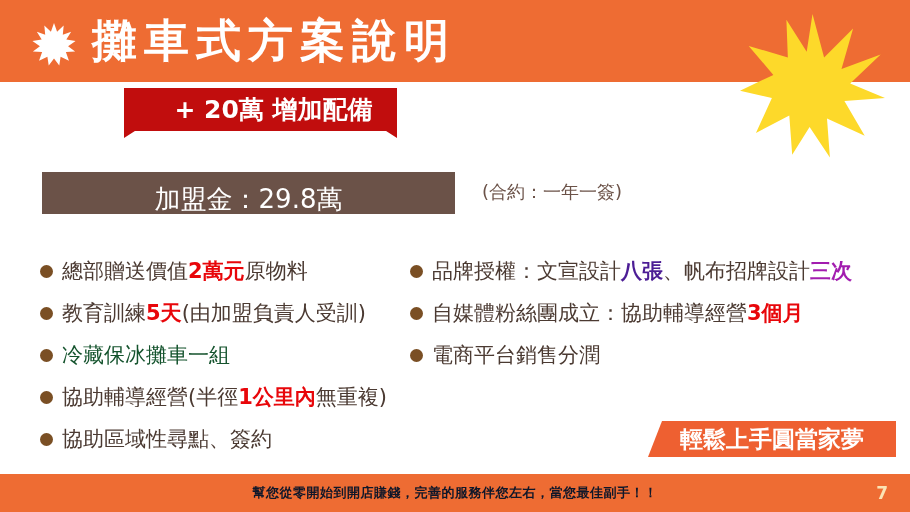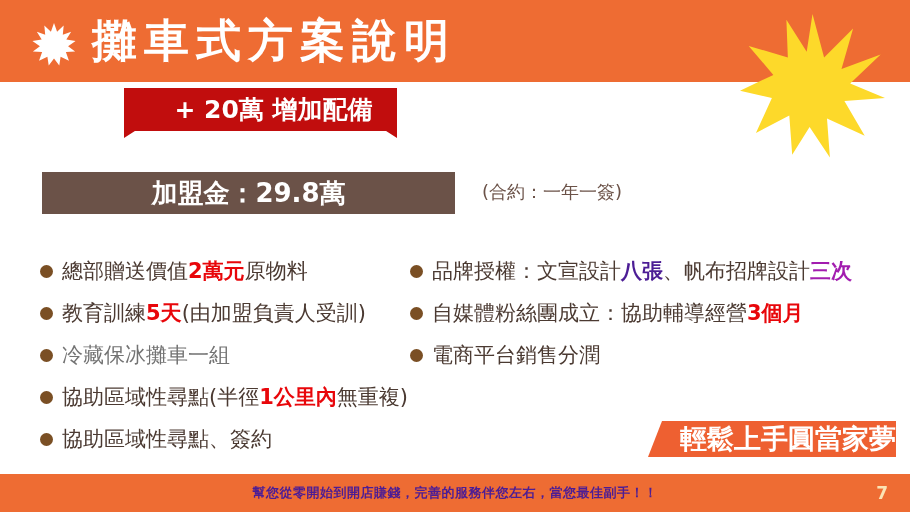--- a/index.html
+++ b/index.html
@@ -94,28 +94,28 @@
     left: 42px;
     top: 172px;
     width: 413px;
     height: 42px;
     background: #6b5248;
     z-index: 3;
   }
   .brown-bar-text {
     position: absolute;
     left: 0;
-    top: 0;
+    top: 6px;
     width: 413px;
     height: 42px;
     line-height: 42px;
     text-align: center;
     color: #ffffff;
     font-size: 26px;
-    font-weight: bold;
+    font-weight: normal;
     white-space: nowrap;
   }
   .contract-note {
     position: absolute;
     left: 482px;
     top: 180px;
     color: #6b5248;
     font-size: 18px;
     white-space: nowrap;
     z-index: 3;
@@ -168,23 +168,23 @@
     z-index: 4;
     clip-path: polygon(14px 0, 100% 0, 100% 100%, 0 100%);
   }
   .orange-ribbon-text {
     position: absolute;
     left: 0;
     top: 0;
     width: 248px;
     height: 28px;
     line-height: 36px;
-    text-align: right;
-    color: #ffffff;
-    font-size: 27px;
+    text-align: center;
+    color: #ffffff;
+    font-size: 23px;
     font-weight: bold;
     white-space: nowrap;
   }
 
   
   .footer-band {
     position: absolute;
     left: 0;
     bottom: 0;
     width: 910px;
@@ -193,21 +193,21 @@
     z-index: 5;
   }
   .footer-text {
     position: absolute;
     left: 0;
     top: 0;
     width: 910px;
     height: 38px;
     line-height: 38px;
     text-align: center;
-    color: #4c1d95;
+    color: #0f172a;
     font-size: 13px;
     font-weight: bold;
     letter-spacing: 0.5px;
     white-space: nowrap;
   }
   .footer-page {
     position: absolute;
     right: 22px;
     top: 0;
     height: 38px;
@@ -244,22 +244,22 @@
 
   <div class="brown-bar">
     <div class="brown-bar-text">加盟金：29.8萬</div>
   </div>
 
   <div class="contract-note">(合約：一年一簽)</div>
 
   <div class="col col-left" id="left-col">
       <div class="bullet-row"><span class="bullet-dot" style="background: rgb(122, 79, 36);"></span><span class="bullet-text" style="color: rgb(75, 58, 50);"><span>總部贈送價值</span><span class="hl" style="color: rgb(232, 6, 10);">2萬元</span><span>原物料</span></span></div>
       <div class="bullet-row"><span class="bullet-dot" style="background: rgb(122, 79, 36);"></span><span class="bullet-text" style="color: rgb(75, 58, 50);"><span>教育訓練</span><span class="hl" style="color: rgb(232, 6, 10);">5天</span><span>(由加盟負責人受訓)</span></span></div>
-      <div class="bullet-row"><span class="bullet-dot" style="background: rgb(122, 79, 36);"></span><span class="bullet-text" style="color: #737373;"><span>冷藏保冰攤車一組</span></span></div>
-      <div class="bullet-row"><span class="bullet-dot" style="background: rgb(122, 79, 36);"></span><span class="bullet-text" style="color: rgb(75, 58, 50);"><span>協助區域性尋點(半徑</span><span class="hl" style="color: rgb(232, 6, 10);">1公里內</span><span>無重複)</span></span></div>
+      <div class="bullet-row"><span class="bullet-dot" style="background: rgb(122, 79, 36);"></span><span class="bullet-text" style="color: #14532d;"><span>冷藏保冰攤車一組</span></span></div>
+      <div class="bullet-row"><span class="bullet-dot" style="background: rgb(122, 79, 36);"></span><span class="bullet-text" style="color: rgb(75, 58, 50);"><span>協助輔導經營(半徑</span><span class="hl" style="color: rgb(232, 6, 10);">1公里內</span><span>無重複)</span></span></div>
       <div class="bullet-row"><span class="bullet-dot" style="background: rgb(122, 79, 36);"></span><span class="bullet-text" style="color: rgb(75, 58, 50);"><span>協助區域性尋點、簽約</span></span></div>
     </div>
 
   <div class="col col-right" id="right-col">
       <div class="bullet-row"><span class="bullet-dot" style="background: rgb(122, 79, 36);"></span><span class="bullet-text" style="color: rgb(75, 58, 50);"><span>品牌授權：文宣設計</span><span class="hl" style="color: #4c1d95;">八張</span><span>、帆布招牌設計</span><span class="hl" style="color: #a21caf;">三次</span></span></div>
       <div class="bullet-row"><span class="bullet-dot" style="background: rgb(122, 79, 36);"></span><span class="bullet-text" style="color: rgb(75, 58, 50);"><span>自媒體粉絲團成立：協助輔導經營</span><span class="hl" style="color: rgb(232, 6, 10);">3個月</span></span></div>
       <div class="bullet-row"><span class="bullet-dot" style="background: rgb(122, 79, 36);"></span><span class="bullet-text" style="color: rgb(75, 58, 50);"><span>電商平台銷售分潤</span></span></div>
     </div>
 
   <div class="orange-ribbon">

